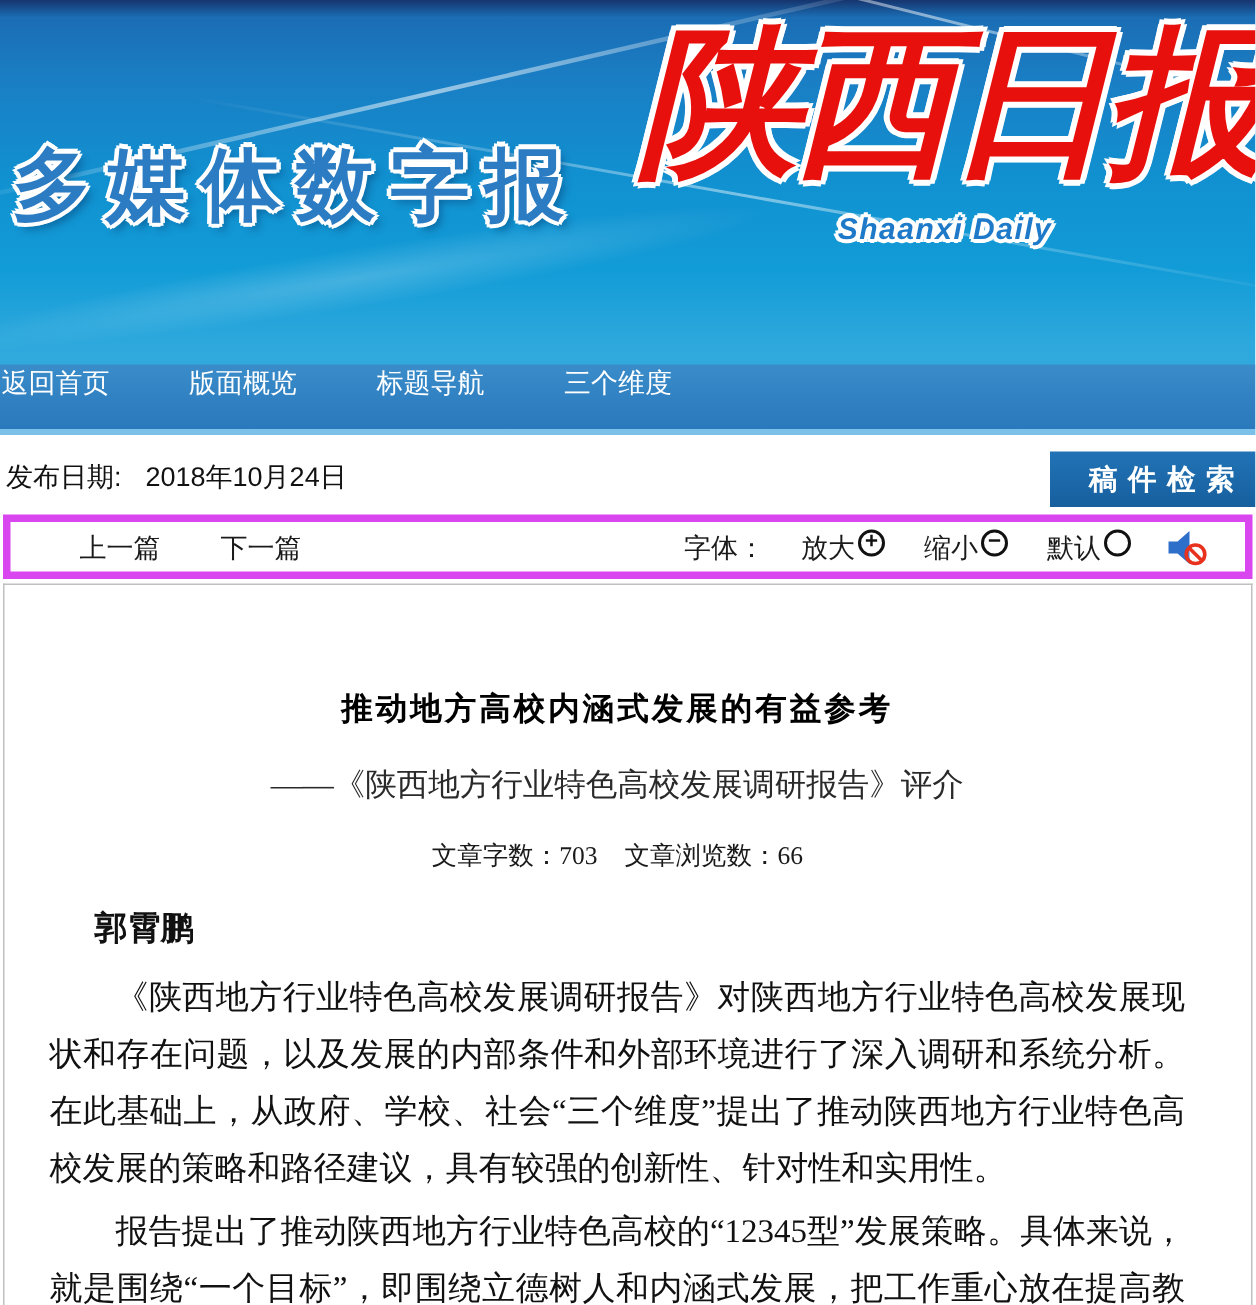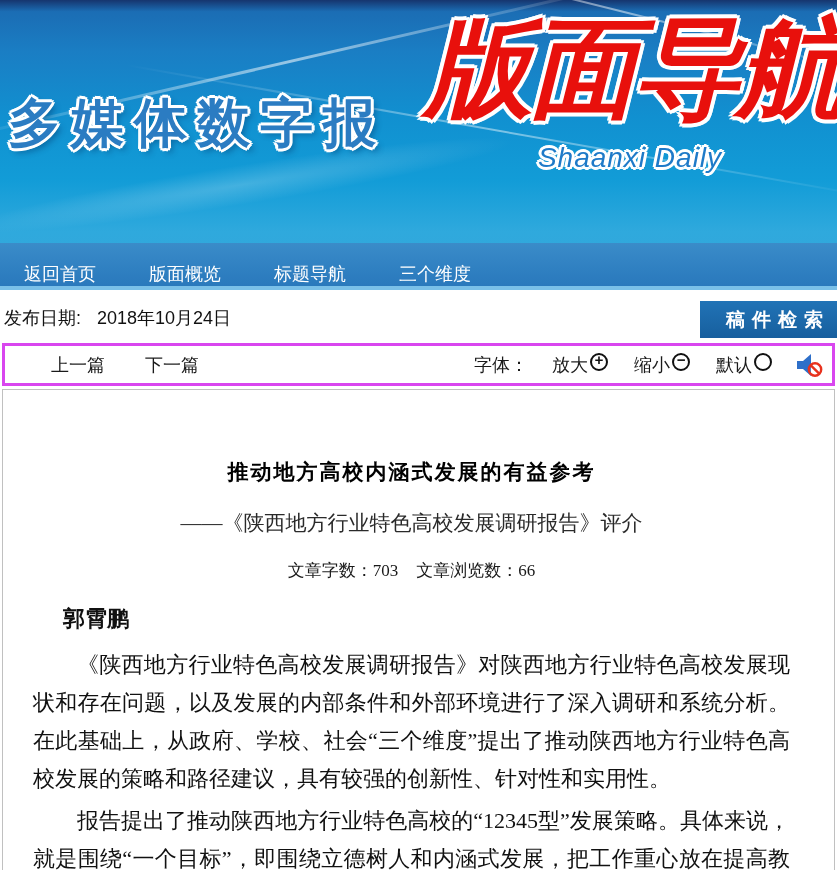--- a/index.html
+++ b/index.html
@@ -39,32 +39,32 @@
   .logo { position: absolute; right: 2px; top: 6px; width: 410px; text-align: center; cursor: pointer; }
   .logo-cn {
     font-family: "Liberation Serif", "DejaVu Serif", serif;
     font-size: 108px; line-height: 128px; font-weight: bold; font-style: italic;
     color: #e8100c; letter-spacing: -4px; white-space: nowrap;
     text-shadow:
       -4px 0 0 #fff, 4px 0 0 #fff, 0 -4px 0 #fff, 0 4px 0 #fff,
       -3px -3px 0 #fff, 3px -3px 0 #fff, -3px 3px 0 #fff, 3px 3px 0 #fff;
   }
   .logo-en {
-    margin-top: 8px; font-size: 28px; font-weight: normal; font-style: italic;
+    margin-top: 8px; font-size: 20px; font-weight: bold; font-style: italic;
     color: #1e7ac8; letter-spacing: 1px;
     text-shadow:
       -3px 0 0 #fff, 3px 0 0 #fff, 0 -3px 0 #fff, 0 3px 0 #fff,
       -2px -2px 0 #fff, 2px -2px 0 #fff, -2px 2px 0 #fff, 2px 2px 0 #fff;
   }
 
   .nav-bar {
     position: absolute; left: 0; bottom: 0; width: 100%; height: 47px;
     background: linear-gradient(180deg, #3a8cc9 0%, #2e7ec0 70%, #2a79bc 100%);
     border-bottom: 4px solid #7ac0e8;
-    display: flex; align-items: flex-end; padding-left: 24px;
+    display: flex; align-items: flex-start; padding-left: 1px;
   }
   .nav-item {
     color: #fff; font-size: 18px; margin-right: 53px; cursor: pointer; white-space: nowrap;
   }
 
   
   .date-bar {
     position: relative; width: 837px; height: 50px; background: #fff;
   }
   .date-line { position: absolute; left: 4px; top: 16px; font-size: 18px; color: #111; }
@@ -72,23 +72,23 @@
   .search-button {
     position: absolute; right: 0; top: 11px; width: 137px; height: 37px;
     background: linear-gradient(180deg, #2173b6, #175f9e);
     color: #fff; font-size: 19px; font-weight: bold; letter-spacing: 7px;
     border: none; display: flex; align-items: center; justify-content: center;
     padding-left: 19px; cursor: pointer;
   }
 
   
   .toolbar {
-    margin: 3px 2px 0 2px; height: 43px; border: 3px solid #d946ef; background: #fff;
+    margin: 3px 2px 0 2px; height: 43px; border: 5px solid #d946ef; background: #fff;
     display: flex; align-items: center; justify-content: space-between;
-    padding: 0 8px 0 46px;
+    padding: 0 24px 0 46px;
   }
   .toolbar-left { display: flex; align-items: center; }
   .toolbar-link { font-size: 18px; color: #1a1a1a; margin-right: 40px; cursor: pointer; white-space: nowrap; }
   .toolbar-right { display: flex; align-items: center; }
   .font-label { font-size: 18px; color: #1a1a1a; margin-right: 24px; }
   .font-ctrl { display: flex; font-size: 18px; color: #1a1a1a; margin-right: 26px; cursor: pointer; font-family: Liberation Mono, monospace; }
   .circle-icon {
     display: inline-flex; align-items: center; justify-content: center;
     width: 18px; height: 18px; border: 2px solid #111; border-radius: 50%;
     font-size: 15px; font-weight: bold; color: #111; line-height: 1; margin-left: 2px;
@@ -131,21 +131,21 @@
 
   <header class="banner">
     <div class="streak s1"></div>
     <div class="streak s2"></div>
     <div class="streak s3"></div>
     <div class="streak s4"></div>
 
     <div class="site-name">多媒体数字报</div>
 
     <div class="logo">
-      <div class="logo-cn">版面导航</div>
+      <div class="logo-cn">陕西日报</div>
       <div class="logo-en">Shaanxi Daily</div>
     </div>
 
     <nav class="nav-bar">
       <span class="nav-item">返回首页</span>
       <span class="nav-item">版面概览</span>
       <span class="nav-item">标题导航</span>
       <span class="nav-item">三个维度</span>
     </nav>
   </header>

